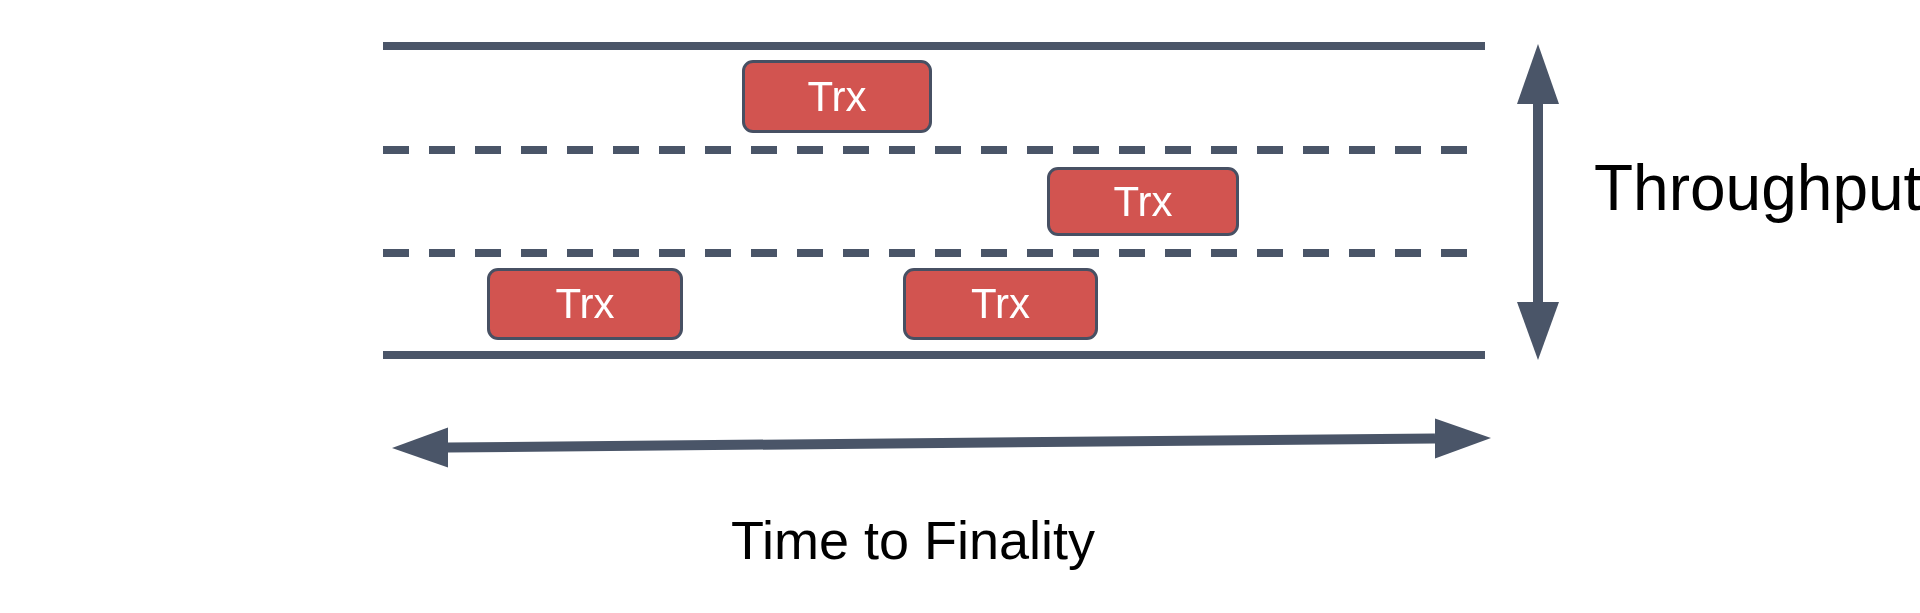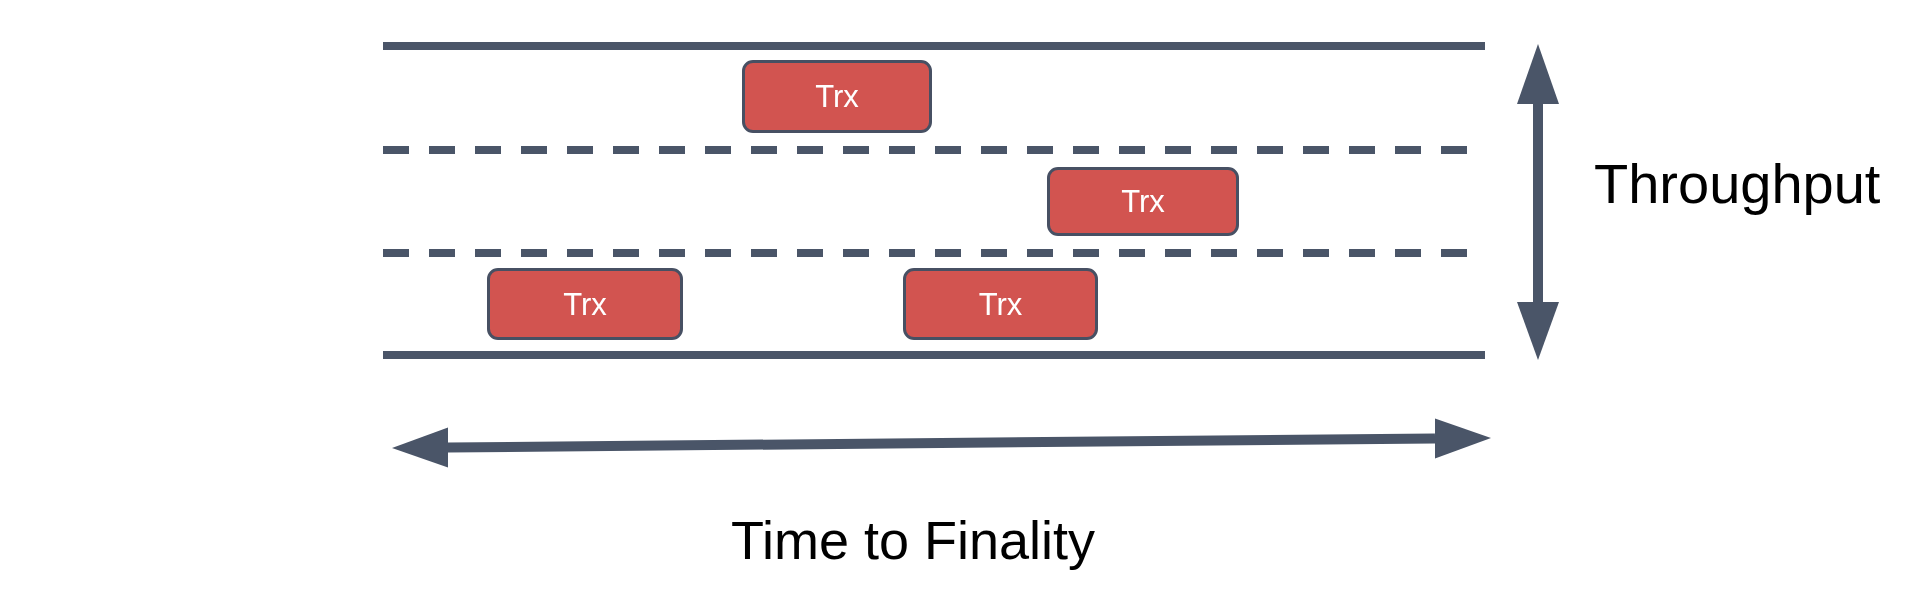--- a/index.html
+++ b/index.html
@@ -29,30 +29,30 @@
   .slate-fill   { fill: var(--slate); stroke: none; }
   .trx-box {
     position: absolute;
     background: var(--box-fill);
     border: 3px solid var(--box-border);
     border-radius: 11px;
     display: flex;
     align-items: center;
     justify-content: center;
     color: var(--box-text);
-    font-size: 31px;
+    font-size: 42px;
     line-height: 1;
   }
   .axis-label {
     position: absolute;
     color: var(--label-text);
     line-height: 1;
     white-space: nowrap;
   }
-  .axis-label.vertical-axis { left: 1594px; top: 156px; font-size: 56px; }
+  .axis-label.vertical-axis { left: 1594px; top: 156px; font-size: 64px; }
   .axis-label.horizontal-axis { left: 731px; top: 513px; font-size: 54px; }
 </style>
 </head>
 <body>
 
 <div class="canvas">
 
   <svg class="diagram-svg" viewBox="0 0 1920 613" xmlns="http://www.w3.org/2000/svg">
 
     <g>

